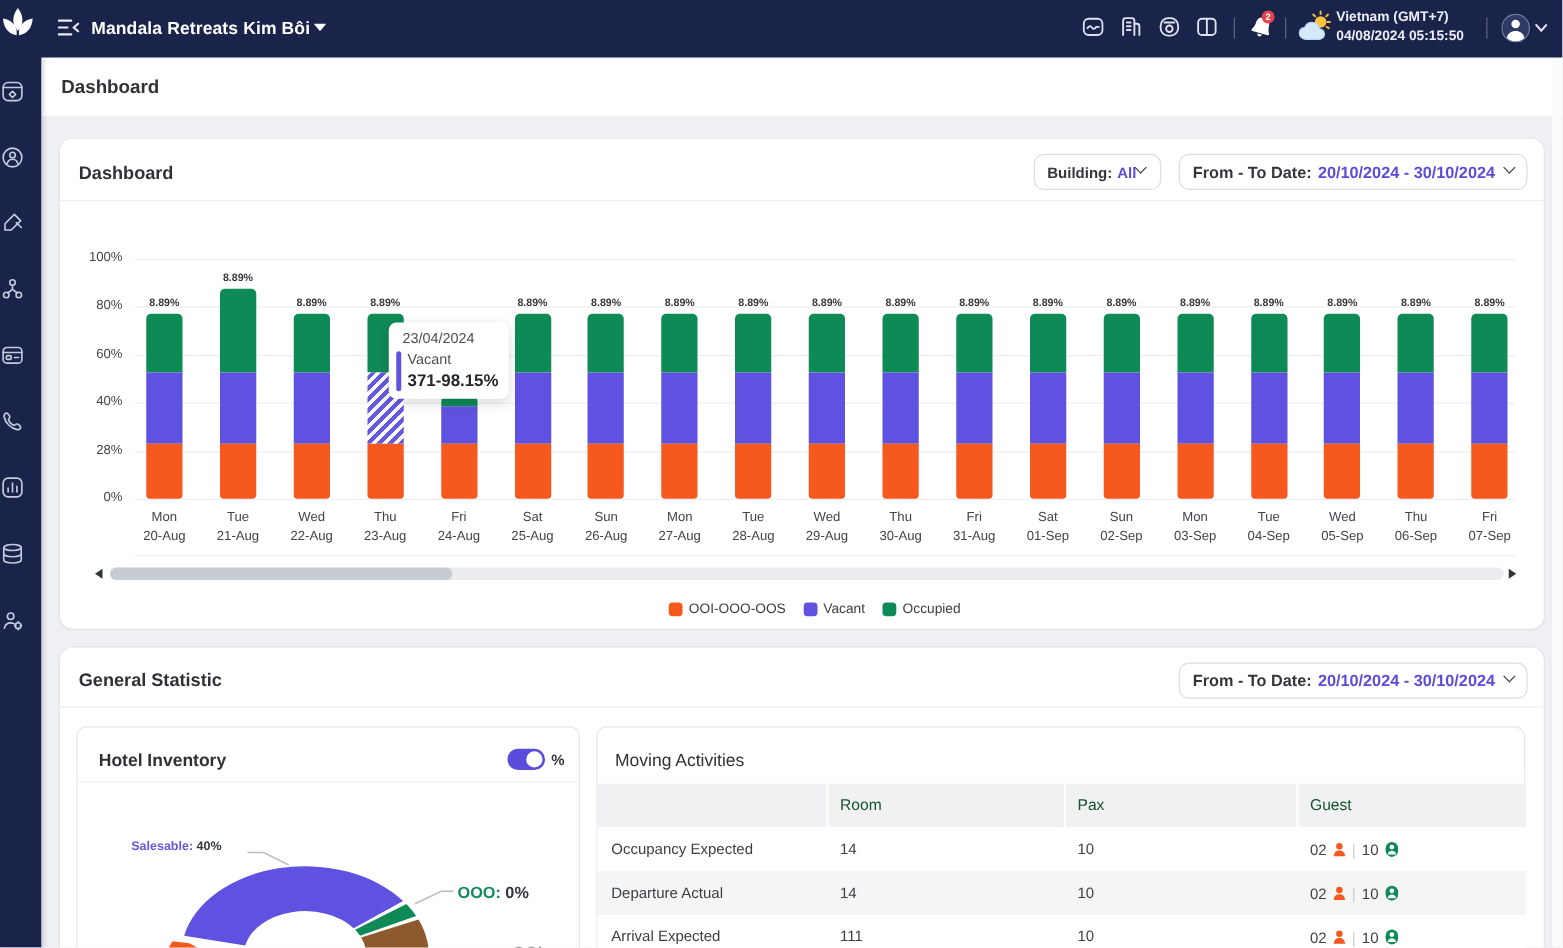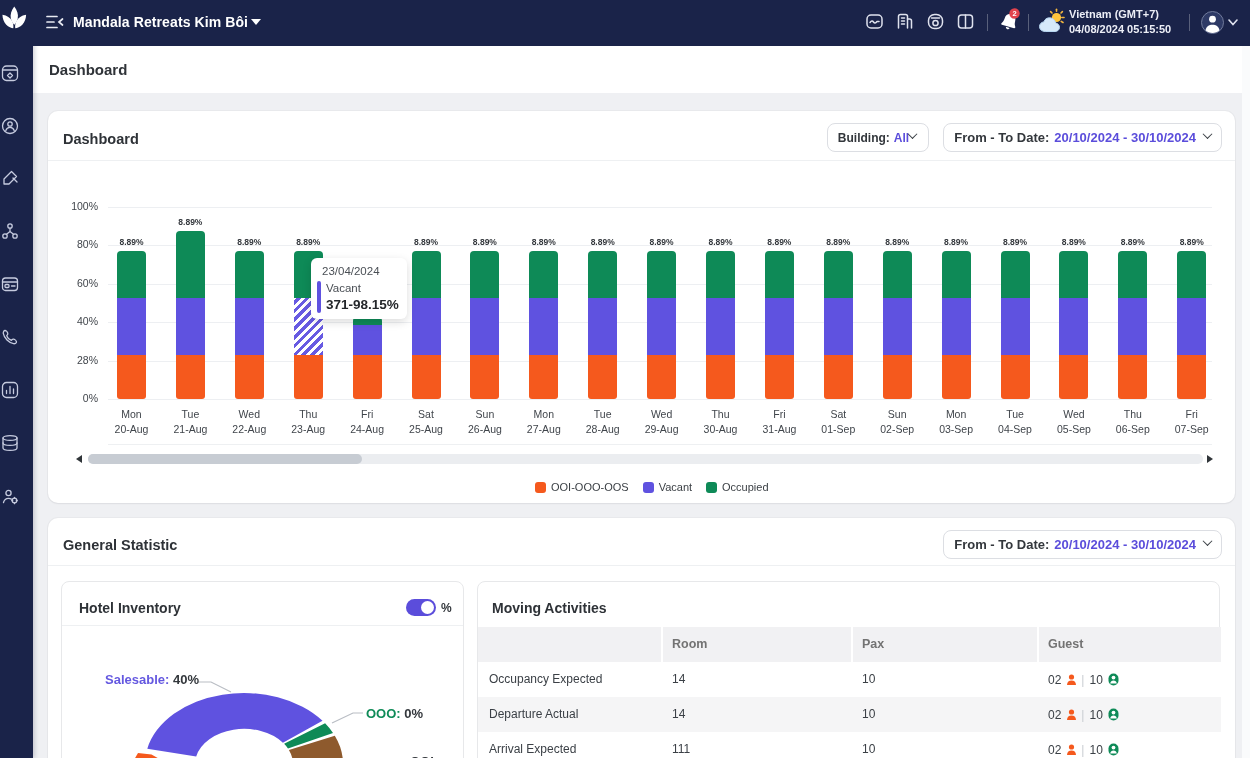--- a/index.html
+++ b/index.html
@@ -41,21 +41,21 @@
 #legend .it{display:flex;align-items:center;margin-right:14px}
 
 #tip{position:absolute;left:311px;top:258px;width:96px;height:61px;background:#fff;border-radius:6px;box-shadow:0 3px 10px rgba(0,0,0,.14);z-index:5}
 #tip .d{position:absolute;left:11px;top:7px;font-size:11.5px;color:#4a4f55}
 #tip .vb{position:absolute;left:6px;top:23px;width:4px;height:32px;border-radius:2px;background:#5f52e0}
 #tip .v{position:absolute;left:15px;top:24px;font-size:11.5px;color:#4a4f55}
 #tip .n{position:absolute;left:15px;top:39px;font-size:13.5px;font-weight:bold;color:#24272b}
 
 .subcard{position:absolute;background:#fff;border:1px solid #e7e8ea;border-radius:8px}
 
-.thead{position:absolute;background:#f1f1f3;font-size:12.5px;font-weight:bold;color:#737373}
+.thead{position:absolute;background:#f1f1f3;font-size:12.5px;font-weight:normal;color:#14532d}
 .trow{position:absolute;font-size:12px;color:#3b4046}
 .gcell{display:flex;align-items:center}
 
 #tog{position:absolute;left:406px;top:599px;width:30px;height:17px;border-radius:9px;background:#5b4ddb}
 #tog::after{content:"";position:absolute;right:2px;top:2px;width:13px;height:13px;border-radius:50%;background:#fff}
 
 .sic{position:absolute;left:1px;width:18px;height:18px}
 </style></head>
 <body>
 <div id="stage">
@@ -353,29 +353,29 @@
   <svg width="403" height="177" viewBox="0 0 403 177" style="position:absolute;left:0;top:0;overflow:hidden">
         <g transform="translate(182,182) scale(1,0.717)">
           <path d="M-96.7 -21.4 A99 99 0 0 1 78.5 -60.3 L38.9 -29.8 A49 49 0 0 0 -47.8 -10.6 Z" fill="#5f52e0"></path>
           <path d="M81.1 -56.8 A99 99 0 0 1 89.0 -43.4 L44.0 -21.5 A49 49 0 0 0 40.1 -28.1 Z" fill="#0e8a57"></path>
           <path d="M90.8 -39.5 A99 99 0 0 1 81.1 56.8 L40.1 28.1 A49 49 0 0 0 44.9 -19.5 Z" fill="#8e5a2d"></path>
         </g>
         <path d="M76 171 L89.5 172.5 L97.5 177 L72.5 177 Z" fill="#f5591d"></path>
         <polyline points="136,100 149,100 169,110" fill="none" stroke="#b9bdc4" stroke-width="1.2"></polyline>
         <polyline points="301,131 291,131 270,141" fill="none" stroke="#b9bdc4" stroke-width="1.2"></polyline>
       </svg>
-  <div style="position:absolute;left:43px;top:90px;font-size:13px;font-weight:bold"><span style="color:#6458e0">Salesable:</span> <span style="color:#33373c">40%</span></div>
+  <div style="position:absolute;left:43px;top:90px;font-size:10px;font-weight:bold"><span style="color:#6458e0">Salesable:</span> <span style="color:#33373c">40%</span></div>
   <div style="position:absolute;left:304px;top:124px;font-size:13px;font-weight:bold"><span style="color:#0f8b58">OOO:</span> <span style="color:#33373c">0%</span></div>
   <div style="position:absolute;left:348px;top:172px;font-size:13px;font-weight:bold;color:#33373c">OOI</div>
 </div>
 <div id="tog"></div>
 <div style="position:absolute;left:441px;top:601px;font-size:12px;font-weight:bold;color:#33373c">%</div>
 
 <div class="subcard" style="left:477px;top:581px;width:743px;height:210px">
-  <div style="position:absolute;left:14px;top:18px;font-size:14px;font-weight:bold;color:#2e3237">Moving Activities</div>
+  <div style="position:absolute;left:14px;top:18px;font-size:14px;font-weight:normal;color:#2e3237">Moving Activities</div>
   <div class="thead" style="left:0;top:45px;width:743px;height:35px"></div>
       <div class="thead" style="left:194px;top:45px;width:150px;height:35px;line-height:35px;background:none">Room</div>
       <div class="thead" style="left:384px;top:45px;width:150px;height:17px;line-height:35px;background:none">Pax</div>
       <div class="thead" style="left:570px;top:45px;width:150px;height:47px;line-height:35px;background:none">Guest</div>
       <div style="position:absolute;left:183px;top:45px;width:2px;height:35px;background:#fff"></div>
       <div style="position:absolute;left:373px;top:45px;width:2px;height:35px;background:#fff"></div>
       <div style="position:absolute;left:559px;top:45px;width:2px;height:35px;background:#fff"></div>
       <div class="trow" style="left:0;top:80px;width:743px;height:35px;background:#fff"></div>
       <div class="trow" style="left:11px;top:80px;height:35px;line-height:35px">Occupancy Expected</div>
       <div class="trow" style="left:194px;top:80px;height:35px;line-height:35px">14</div>

